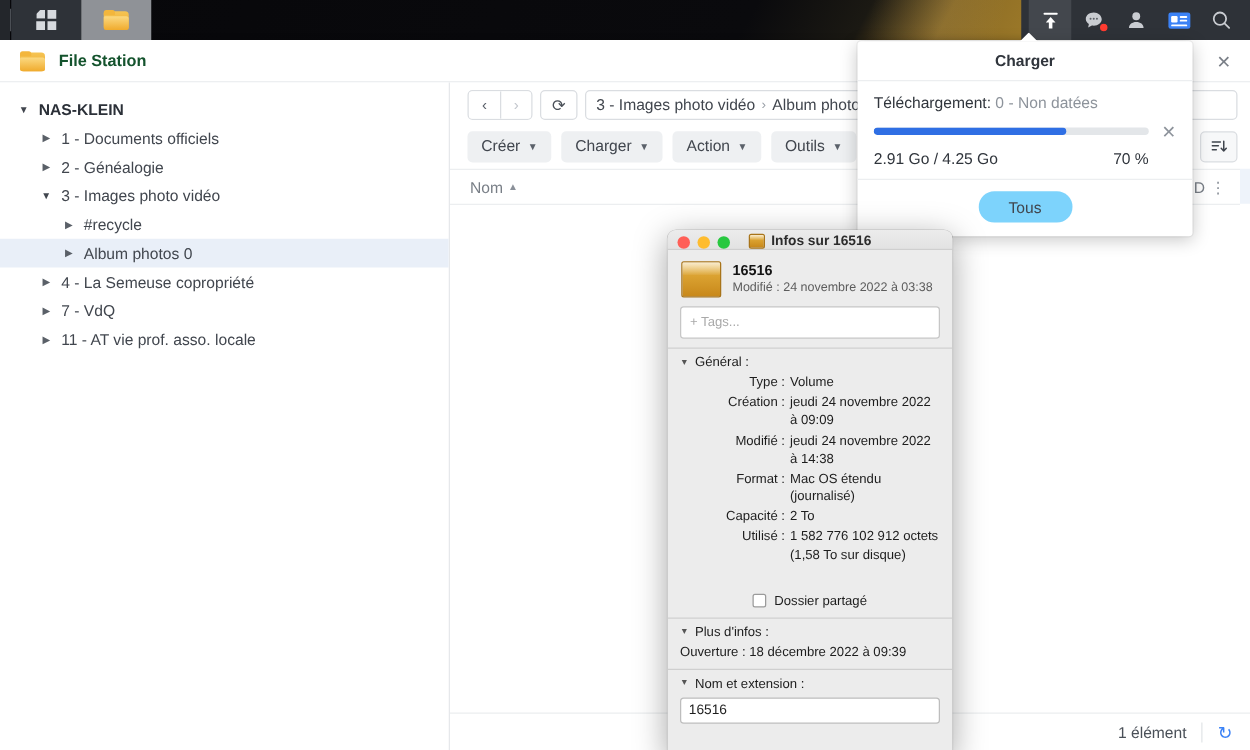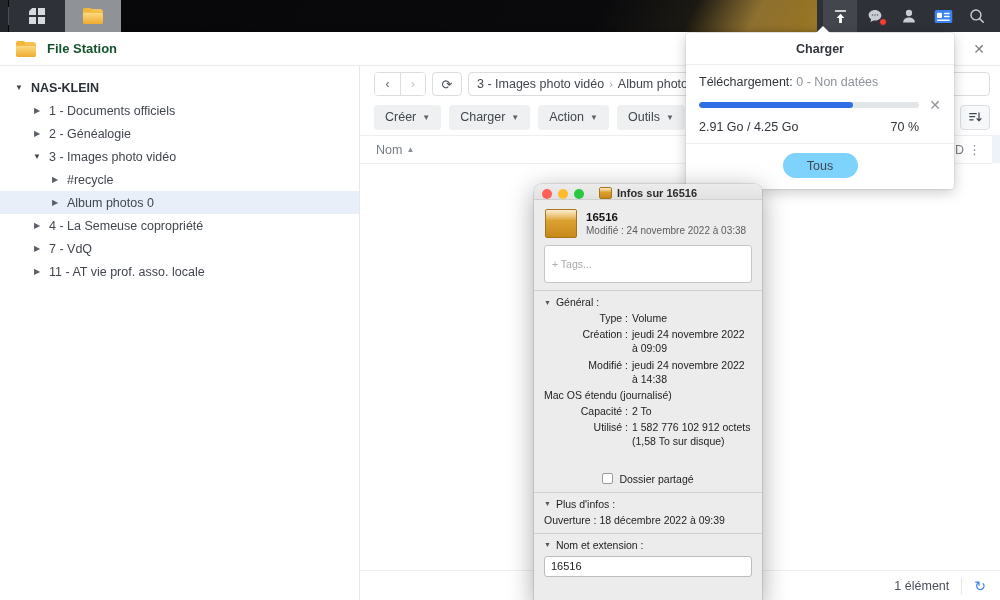--- a/index.html
+++ b/index.html
@@ -265,21 +265,21 @@
   .volico.big { width: 32px; height: 29px; }
   .volico.big .shine { height: 10px; }
 
   #info-dialog .mac-scroll { flex: 1; overflow: hidden; }
   .mac-header {
     display: flex; align-items: center; gap: 9px; padding: 9px 11px 7px 11px;
   }
   .mac-header .nm { font-weight: bold; font-size: 11.5px; color: #141414; }
   .mac-header .sub { color: #5c5c5c; font-size: 10px; margin-top: 2px; }
   .tags-field {
-    margin: 0 10px 7px 10px; height: 38px; background: #fff;
+    margin: 0 10px 7px 10px; height: 26px; background: #fff;
     border: 0.5px solid #c6c6c6; border-radius: 3px;
     display: flex; align-items: center; padding: 0 7px;
     color: #a9a9a9; font-size: 10.5px;
   }
   .mac-section {
     border-top: 0.5px solid #cfcfcf; padding: 5px 10px 7px 10px;
   }
   .sec-head { display: flex; align-items: center; gap: 5px; font-size: 10.5px; color: #1d1d1d; }
   .sec-head .tri { font-size: 7px; color: #555; }
   .kv { display: flex; margin-top: 2px; line-height: 1.35; }
@@ -581,20 +581,21 @@
           </div>
           <div class="kv">
             <span class="k">Création :</span>
             <span class="v">jeudi 24 novembre 2022 à 09:09</span>
           </div>
           <div class="kv">
             <span class="k">Modifié :</span>
             <span class="v">jeudi 24 novembre 2022 à 14:38</span>
           </div>
           <div class="kv">
+            <span class="k">Format :</span>
             <span class="v">Mac OS étendu (journalisé)</span>
           </div>
           <div class="kv">
             <span class="k">Capacité :</span>
             <span class="v">2 To</span>
           </div>
           <div class="kv">
             <span class="k">Utilisé :</span>
             <span class="v">1 582 776 102 912 octets (1,58 To sur disque)</span>
           </div>

